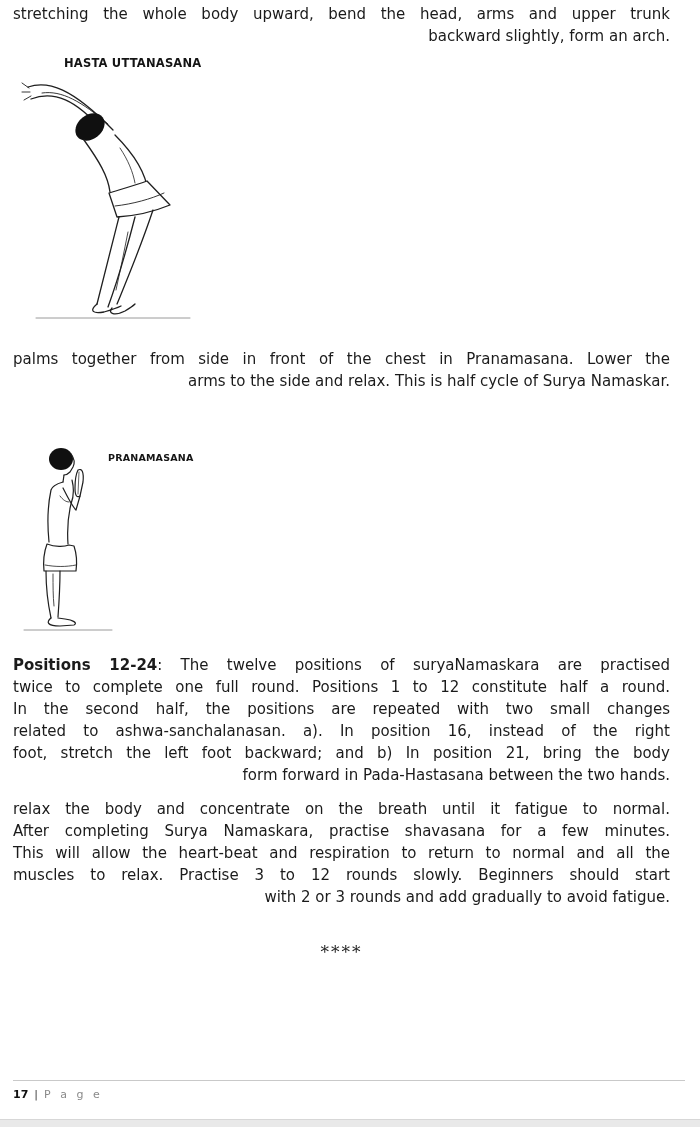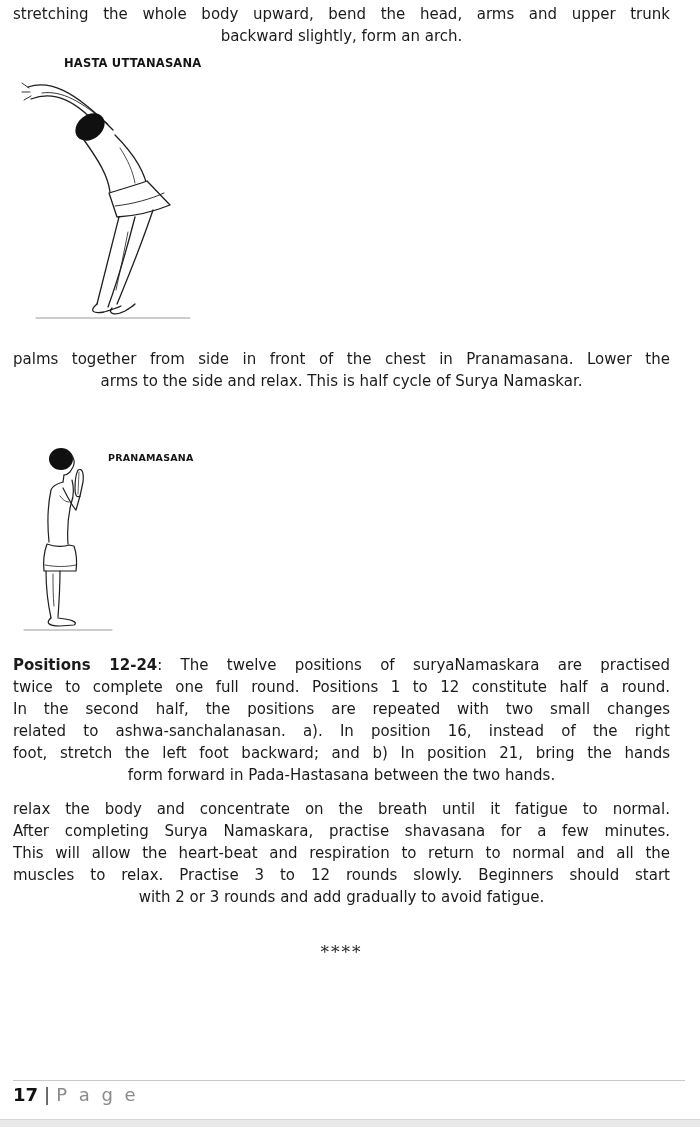--- a/index.html
+++ b/index.html
@@ -9,21 +9,21 @@
     background:#ffffff;
     overflow:hidden;
     font-family:"DejaVu Sans","Liberation Sans",sans-serif;
     color:#1b1b1b;
     padding-left:32px;
   }
   .para{position:absolute;left:13px;width:657px;}
   .ln{
     font-size:15px;
     line-height:22px;
-    text-align:center;
+    text-align:right;
     white-space:normal;
   }
   .ln.j{
     text-align:justify;
     text-align-last:justify;
     -moz-text-align-last:justify;
     text-justify:inter-word;
   }
   .b{font-weight:bold;}
   .figlabel{
@@ -42,21 +42,21 @@
     text-align:center;
     font-family:"DejaVu Serif","Liberation Serif",serif;
     font-size:17px;letter-spacing:2px;color:#1b1b1b;line-height:22px;
   }
   .footer-rule{
     position:absolute;left:13px;top:1080px;width:672px;height:1px;
     background:#c9c9c9;
   }
   .footer{
     position:absolute;left:13px;top:1086px;
-    font-size:18px;line-height:18px;white-space:nowrap;
+    font-size:11px;line-height:18px;white-space:nowrap;
   }
   .footer .pgnum{font-weight:bold;color:#111111;}
   .footer .pipe{color:#3c3c3c;margin:0 6px;}
   .footer .pgword{color:#8a8a8a;letter-spacing:3px;}
   .bottom-strip{
     position:absolute;left:0;top:1119px;width:700px;height:8px;
     background:#e9e9e9;border-top:1px solid #d7d7d7;
   }
 </style>
 </head>
@@ -117,21 +117,21 @@
       <path d="M35,174 C30,178 31,182 44,182 L58,181 C62,179 57,176 49,175 L42,174"></path>
       <path d="M8,186 L96,186" stroke="#9a9a9a" stroke-width="1"></path>
     </g>
   </svg>
 
   <div class="para" style="top:654px">
     <div class="ln j"><span class="b">Positions 12-24</span><span>: The twelve positions of suryaNamaskara are practised</span></div>
     <div class="ln j"><span>twice to complete one full round. Positions 1 to 12 constitute half a round.</span></div>
     <div class="ln j"><span>In the second half, the positions are repeated with two small changes</span></div>
     <div class="ln j"><span>related to ashwa-sanchalanasan. a). In position 16, instead of the right</span></div>
-    <div class="ln j"><span>foot, stretch the left foot backward; and b) In position 21, bring the hands</span></div>
+    <div class="ln j"><span>foot, stretch the left foot backward; and b) In position 21, bring the body</span></div>
     <div class="ln"><span>form forward in Pada-Hastasana between the two hands.</span></div>
   </div>
 
   <div class="para" style="top:798px">
     <div class="ln j"><span>relax the body and concentrate on the breath until it fatigue to normal.</span></div>
     <div class="ln j"><span>After completing Surya Namaskara, practise shavasana for a few minutes.</span></div>
     <div class="ln j"><span>This will allow the heart-beat and respiration to return to normal and all the</span></div>
     <div class="ln j"><span>muscles to relax. Practise 3 to 12 rounds slowly. Beginners should start</span></div>
     <div class="ln"><span>with 2 or 3 rounds and add gradually to avoid fatigue.</span></div>
   </div>

